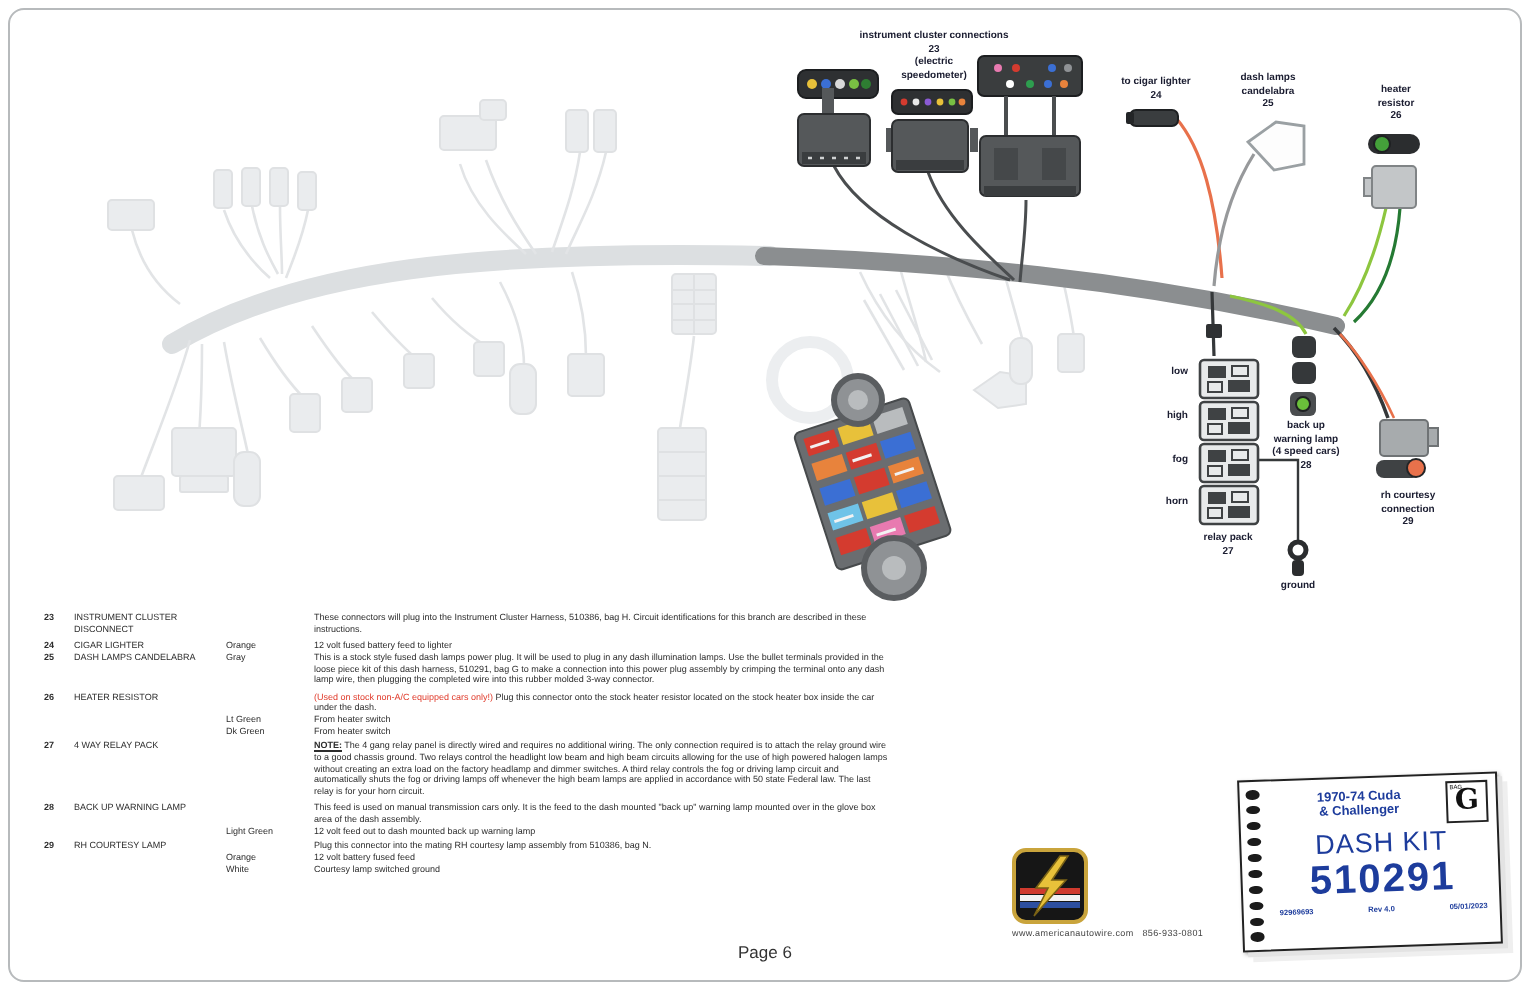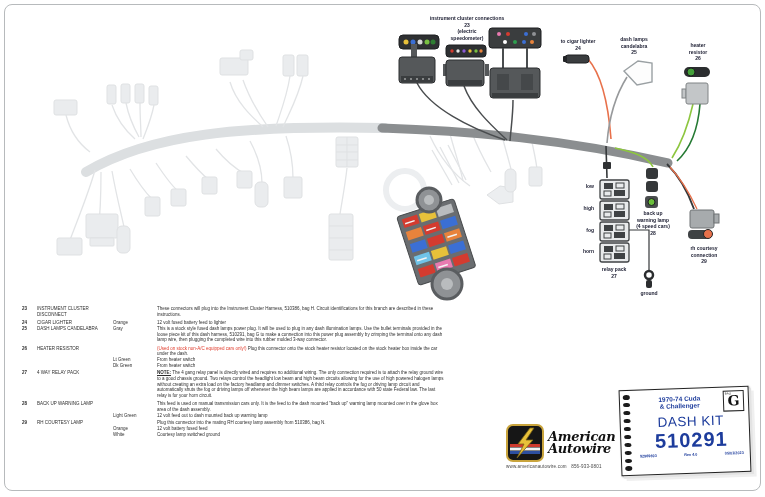--- a/index.html
+++ b/index.html
@@ -378,24 +378,20 @@
 
   <div class="brand">
     <div class="brand-row">
       <svg width="38" height="38" viewBox="0 0 38 38">
         <rect x="1" y="1" width="36" height="36" rx="6" fill="#161616" stroke="#c9a43c" stroke-width="2"></rect>
         <rect x="4" y="20" width="30" height="3" fill="#cf3a2e"></rect>
         <rect x="4" y="23.5" width="30" height="3" fill="#f2f2f2"></rect>
         <rect x="4" y="27" width="30" height="3" fill="#2d4fa0"></rect>
         <polygon points="24,4 12,20 18,20 11,34 27,16 20,16 28,4" fill="#e8c13a" stroke="#7a6215" stroke-width="0.8"></polygon>
       </svg>
-      <div class="brand-name">
-        <div>American</div>
-        <div>Autowire</div>
-      </div>
     </div>
     <div class="brand-sub">
       <span>www.americanautowire.com</span>&nbsp;&nbsp;&nbsp;<span>856-933-0801</span>
     </div>
   </div>
 
   <div class="kitcard">
     <div class="spiral">
       <i></i>
         <i></i>
@@ -422,13 +418,14 @@
       <div class="kc-title">DASH KIT</div>
       <div class="kc-part">510291</div>
       <div class="kc-foot">
         <span>92969693</span>
         <span>Rev 4.0</span>
         <span>05/01/2023</span>
       </div>
     </div>
   </div>
 
+  <div class="footer">Page 6</div>
 </div>
 
 </body></html>

